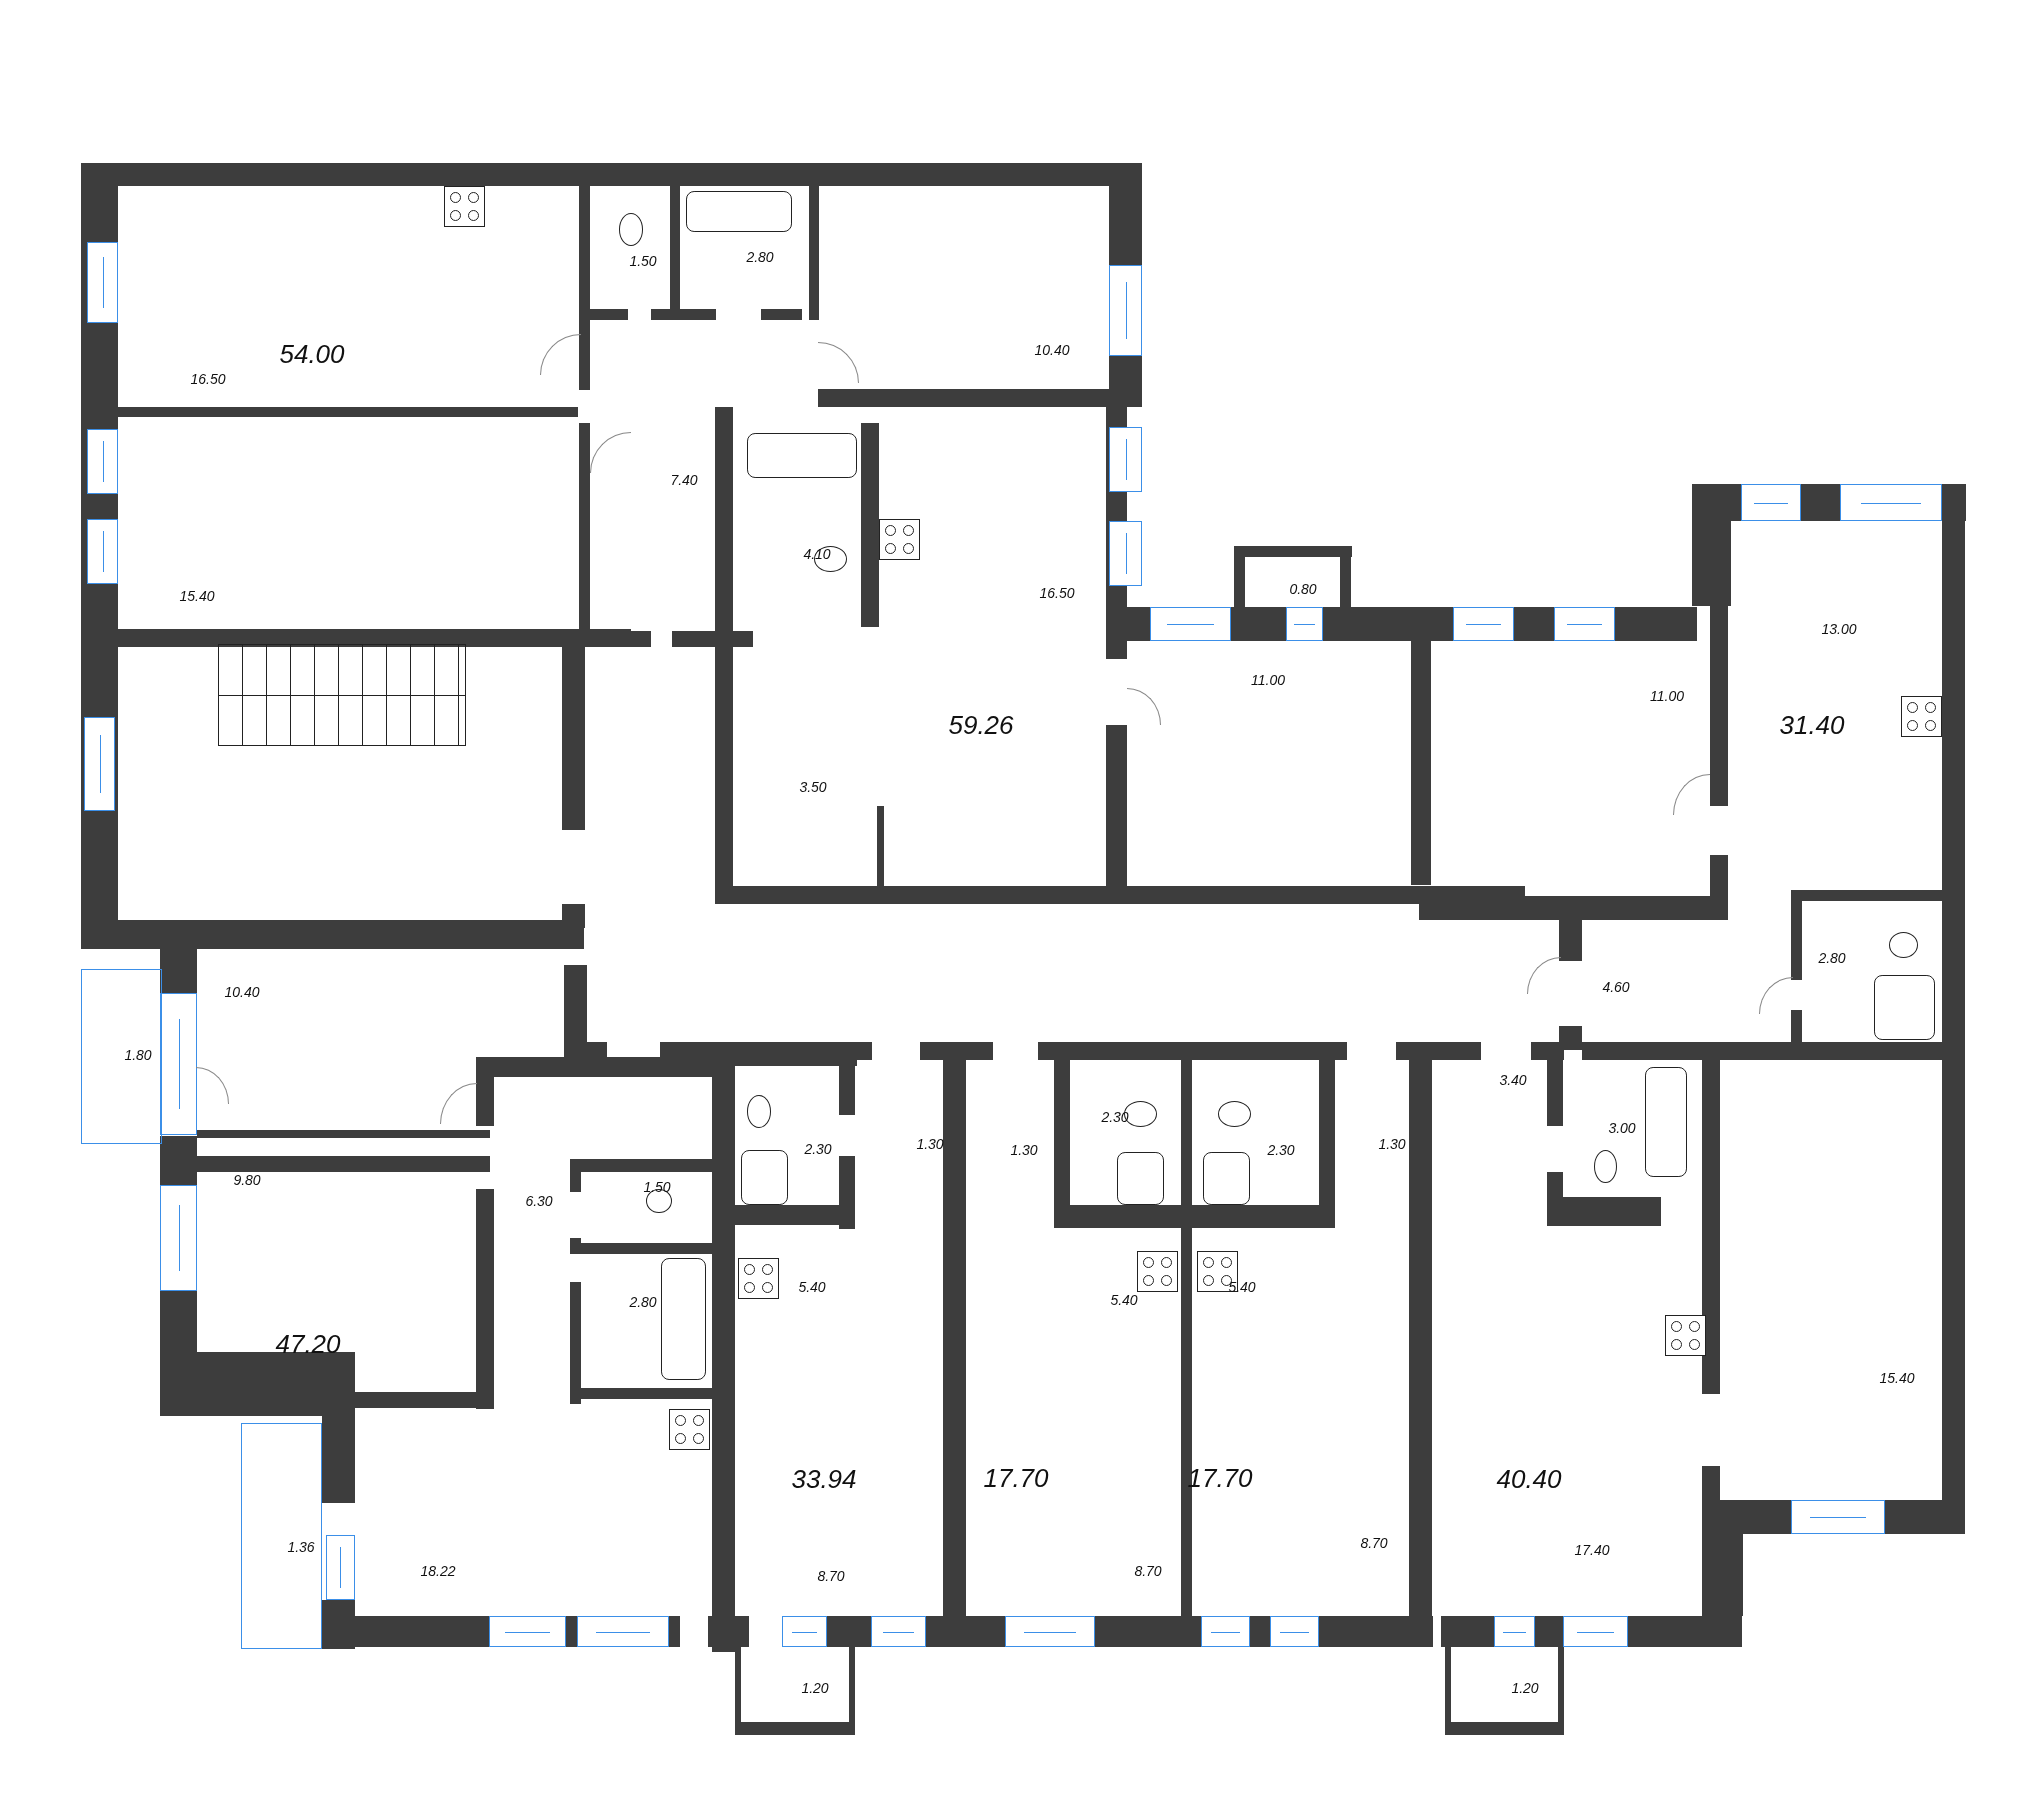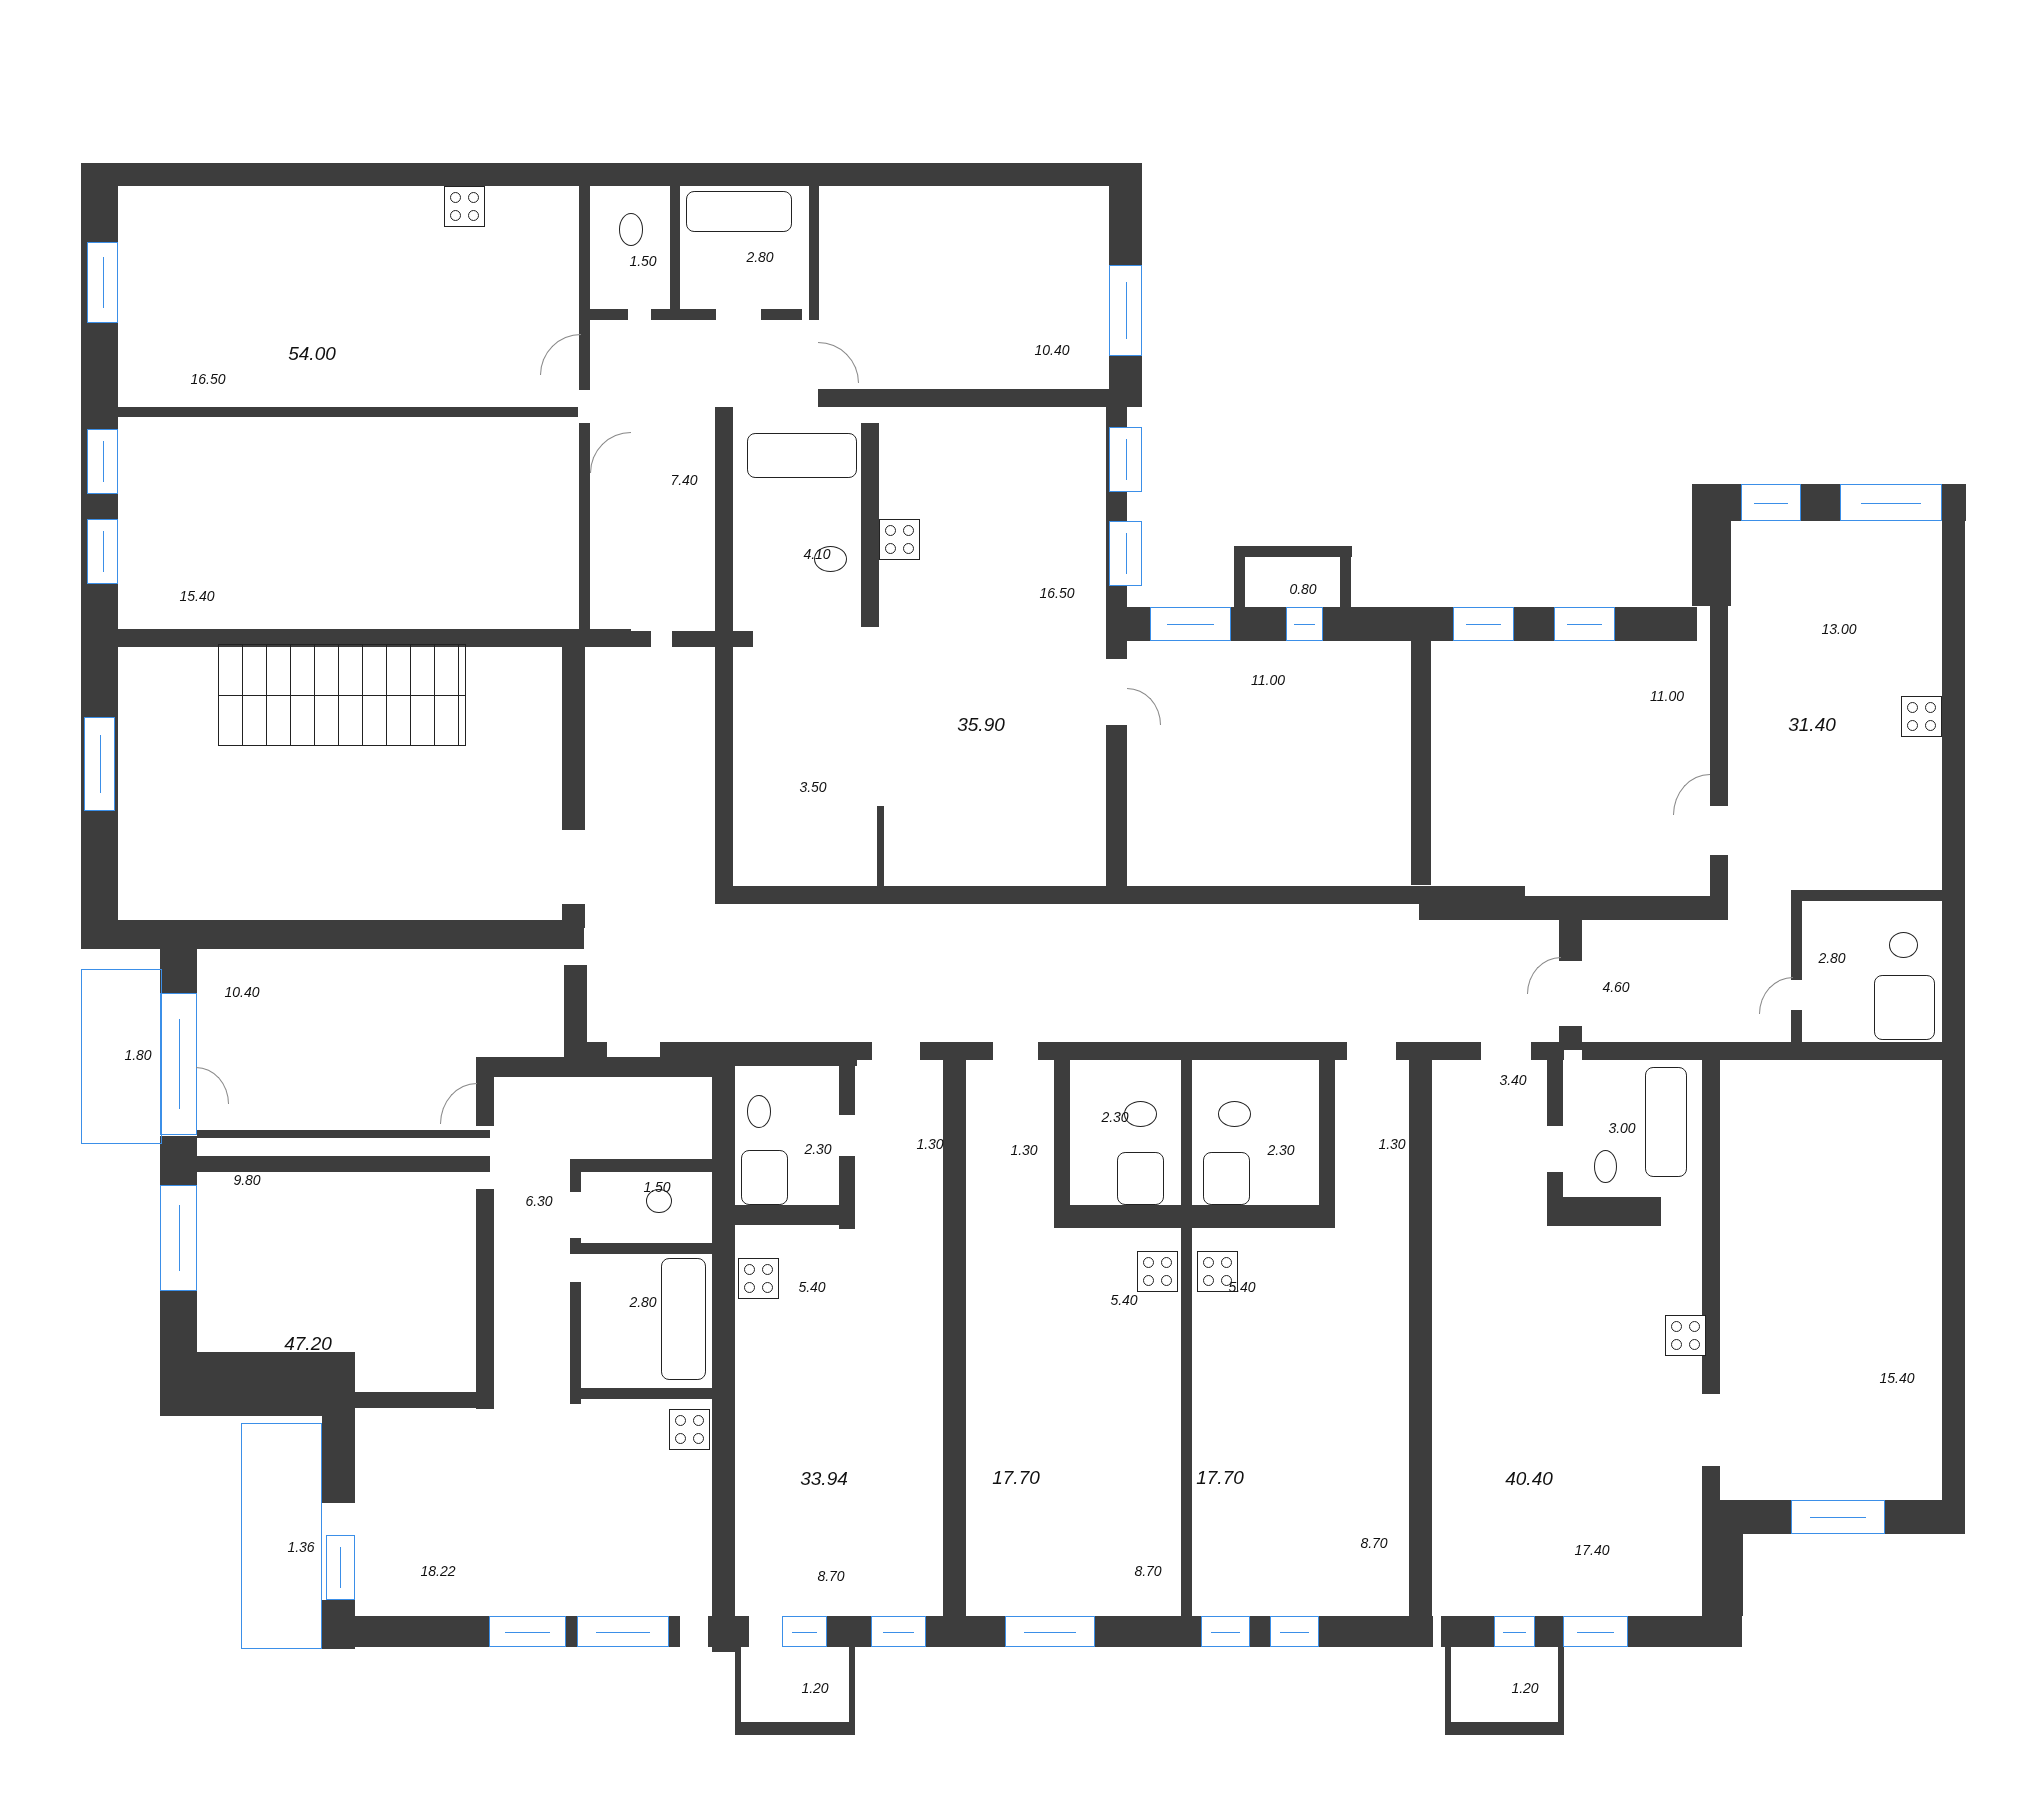--- a/index.html
+++ b/index.html
@@ -3,21 +3,21 @@
 <meta charset="utf-8">
 <style>
   html,body{margin:0;padding:0;background:#ffffff;}
   #plan{position:relative;width:2036px;height:1810px;background:#ffffff;overflow:hidden;font-family:"Liberation Sans",sans-serif;}
   .w{position:absolute;background:#3d3d3d;}
   .win{position:absolute;background:#ffffff;border:1.6px solid #3b8fe8;box-sizing:border-box;}
   .win::before{content:"";position:absolute;left:20%;right:20%;top:50%;border-top:1.6px solid #3b8fe8;}
   .win.v::before{left:50%;right:auto;top:18%;bottom:18%;border-top:none;border-left:1.6px solid #3b8fe8;}
   .lbl{position:absolute;font-style:italic;color:#111;white-space:nowrap;transform:translate(-50%,-50%);}
   .sm{font-size:14px;}
-  .big{font-size:19px;}
+  .big{font-size:26px;}
   .stove{position:absolute;width:41px;height:41px;border:1.2px solid #222;background:#fff;box-sizing:border-box;}
   .stove i{position:absolute;width:11.4px;height:11.4px;border:1.2px solid #222;border-radius:50%;box-sizing:border-box;}
   .stove i:nth-child(1){left:4.9px;top:4.9px}.stove i:nth-child(2){right:4.9px;top:4.9px}
   .stove i:nth-child(3){left:4.9px;bottom:4.9px}.stove i:nth-child(4){right:4.9px;bottom:4.9px}
   .door{position:absolute;border:1.2px solid #888;border-radius:0 100% 0 0;box-sizing:border-box;border-left:none;border-bottom:none;}
   .fix{position:absolute;border:1.2px solid #222;border-radius:8.1px;box-sizing:border-box;background:#fff;}
   .stairs{position:absolute;border:1.2px solid #222;box-sizing:border-box;
     background:repeating-linear-gradient(90deg,transparent 0,transparent 23px,#222 23px,#222 24px);}
   .stairs::after{content:"";position:absolute;left:0;right:0;top:50%;border-top:1.2px solid #222;}
   .balcony{position:absolute;border:1.6px solid #3b8fe8;box-sizing:border-box;}
@@ -248,21 +248,21 @@
   <div class="door" style="left:440px;top:1083px;width:37px;height:41px;transform:scaleX(-1)"></div>
 
   <span class="lbl big" style="left:312px;top:354px">54.00</span>
   <span class="lbl sm" style="left:208px;top:379px">16.50</span>
   <span class="lbl sm" style="left:197px;top:596px">15.40</span>
   <span class="lbl sm" style="left:1052px;top:350px">10.40</span>
   <span class="lbl sm" style="left:684px;top:480px">7.40</span>
   <span class="lbl sm" style="left:643px;top:261px">1.50</span>
   <span class="lbl sm" style="left:760px;top:257px">2.80</span>
 
-  <span class="lbl big" style="left:981px;top:725px">35.90</span>
+  <span class="lbl big" style="left:981px;top:725px">59.26</span>
   <span class="lbl sm" style="left:1057px;top:593px">16.50</span>
   <span class="lbl sm" style="left:817px;top:554px">4.10</span>
   <span class="lbl sm" style="left:813px;top:787px">3.50</span>
 
   <span class="lbl big" style="left:1812px;top:725px">31.40</span>
   <span class="lbl sm" style="left:1839px;top:629px">13.00</span>
   <span class="lbl sm" style="left:1268px;top:680px">11.00</span>
   <span class="lbl sm" style="left:1667px;top:696px">11.00</span>
   <span class="lbl sm" style="left:1616px;top:987px">4.60</span>
   <span class="lbl sm" style="left:1832px;top:958px">2.80</span>

